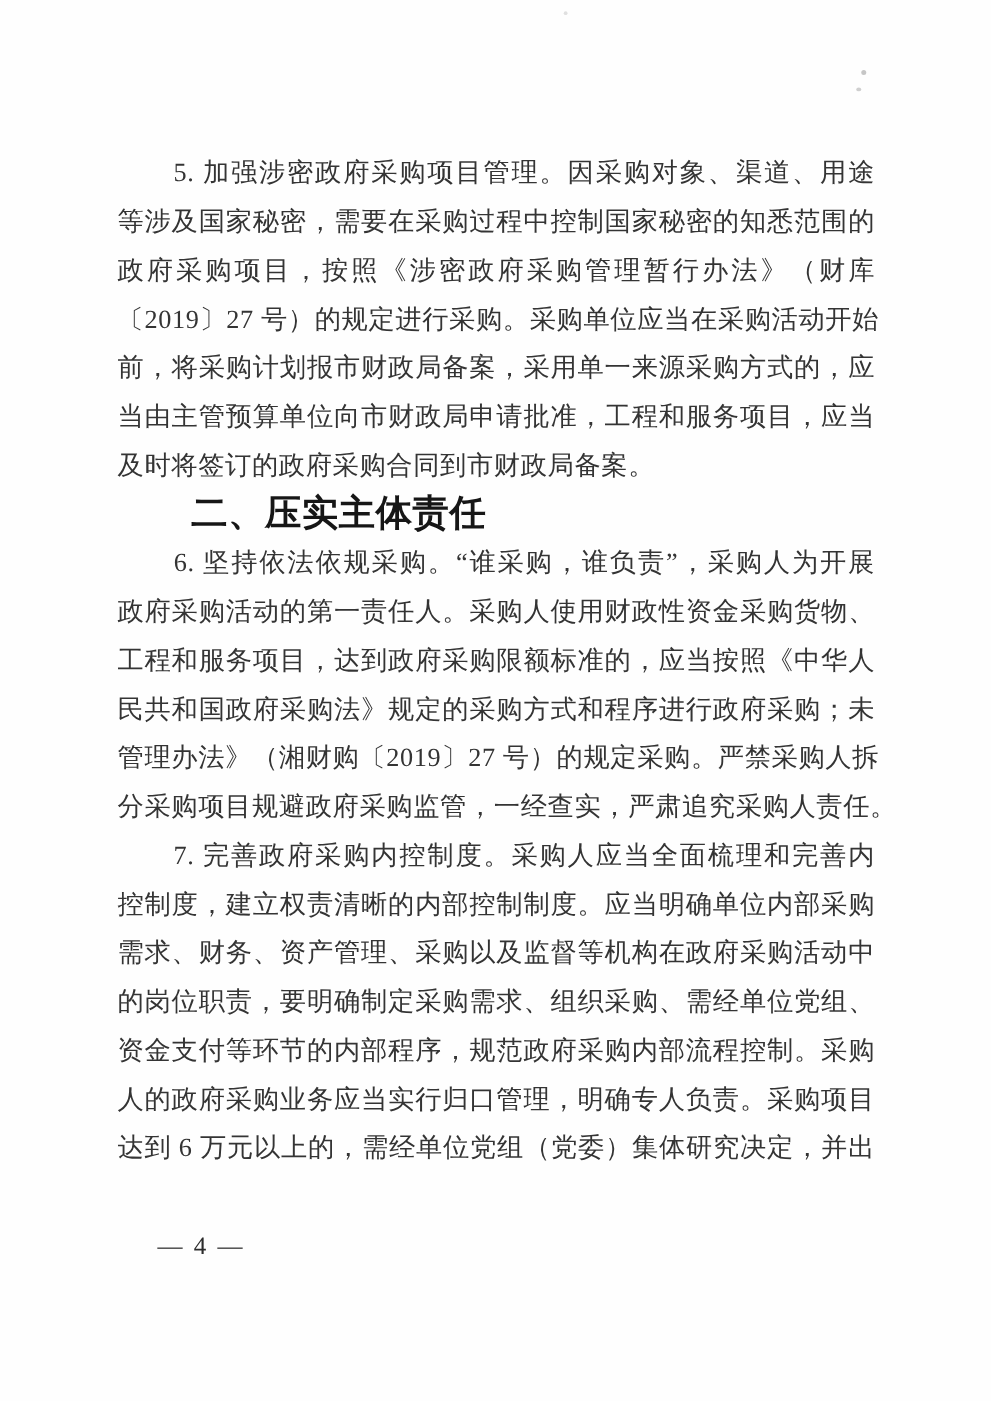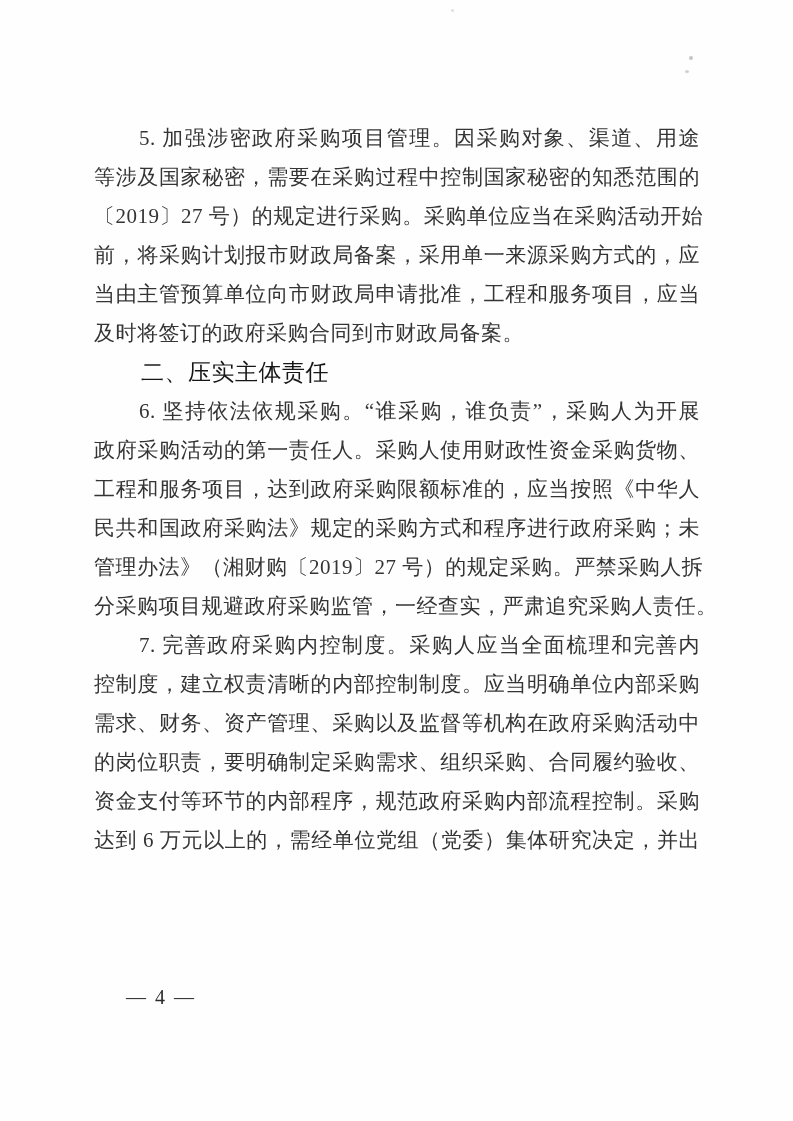--- a/index.html
+++ b/index.html
@@ -32,22 +32,22 @@
     text-align-last: justify;
     white-space: nowrap;
     overflow: visible;
   }
   .line.no-fill {
     text-align: center;
     text-align-last: left;
   }
   .para.heading .line {
     font-family: "Liberation Sans", "DejaVu Sans", sans-serif;
-    font-weight: 400;
-    font-size: 23px;
+    font-weight: 700;
+    font-size: 29px;
     color: #161616;
     text-align: center;
     text-align-last: left;
   }
   .page-number {
     position: absolute;
     left: 126px;
     top: 982px;
     font-size: 20px;
     line-height: 30px;
@@ -68,40 +68,42 @@
 
 <div class="page">
   <div class="speck s1"></div>
   <div class="speck s2"></div>
   <div class="speck s3"></div>
 
   <div class="content" id="doc-content">
       <div class="para body">
         <div class="line">　　5. 加强涉密政府采购项目管理。因采购对象、渠道、用途</div>
         <div class="line">等涉及国家秘密，需要在采购过程中控制国家秘密的知悉范围的</div>
+        <div class="line">政府采购项目，按照《涉密政府采购管理暂行办法》（财库</div>
         <div class="line">〔2019〕27 号）的规定进行采购。采购单位应当在采购活动开始</div>
         <div class="line">前，将采购计划报市财政局备案，采用单一来源采购方式的，应</div>
         <div class="line">当由主管预算单位向市财政局申请批准，工程和服务项目，应当</div>
         <div class="line no-fill">及时将签订的政府采购合同到市财政局备案。</div>
       </div>
       <div class="para heading">
         <div class="line no-fill">　　二、压实主体责任</div>
       </div>
       <div class="para body">
         <div class="line">　　6. 坚持依法依规采购。“谁采购，谁负责”，采购人为开展</div>
         <div class="line">政府采购活动的第一责任人。采购人使用财政性资金采购货物、</div>
         <div class="line">工程和服务项目，达到政府采购限额标准的，应当按照《中华人</div>
         <div class="line">民共和国政府采购法》规定的采购方式和程序进行政府采购；未</div>
         <div class="line">管理办法》（湘财购〔2019〕27 号）的规定采购。严禁采购人拆</div>
         <div class="line">分采购项目规避政府采购监管，一经查实，严肃追究采购人责任。</div>
       </div>
       <div class="para body">
         <div class="line">　　7. 完善政府采购内控制度。采购人应当全面梳理和完善内</div>
         <div class="line">控制度，建立权责清晰的内部控制制度。应当明确单位内部采购</div>
         <div class="line">需求、财务、资产管理、采购以及监督等机构在政府采购活动中</div>
-        <div class="line">的岗位职责，要明确制定采购需求、组织采购、合同履约验收、</div>
+        <div class="line">的岗位职责，要明确制定采购需求、组织采购、需经单位党组、</div>
         <div class="line">资金支付等环节的内部程序，规范政府采购内部流程控制。采购</div>
+        <div class="line">人的政府采购业务应当实行归口管理，明确专人负责。采购项目</div>
         <div class="line">达到 6 万元以上的，需经单位党组（党委）集体研究决定，并出</div>
       </div>
     </div>
 
   <div class="page-number">— 4 —</div>
 </div>
 
 </body></html>

